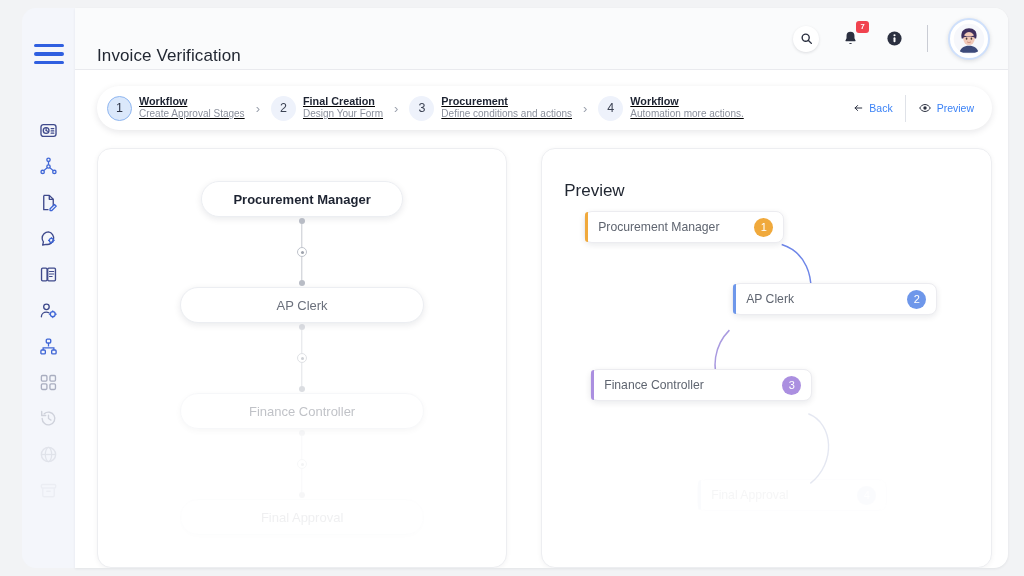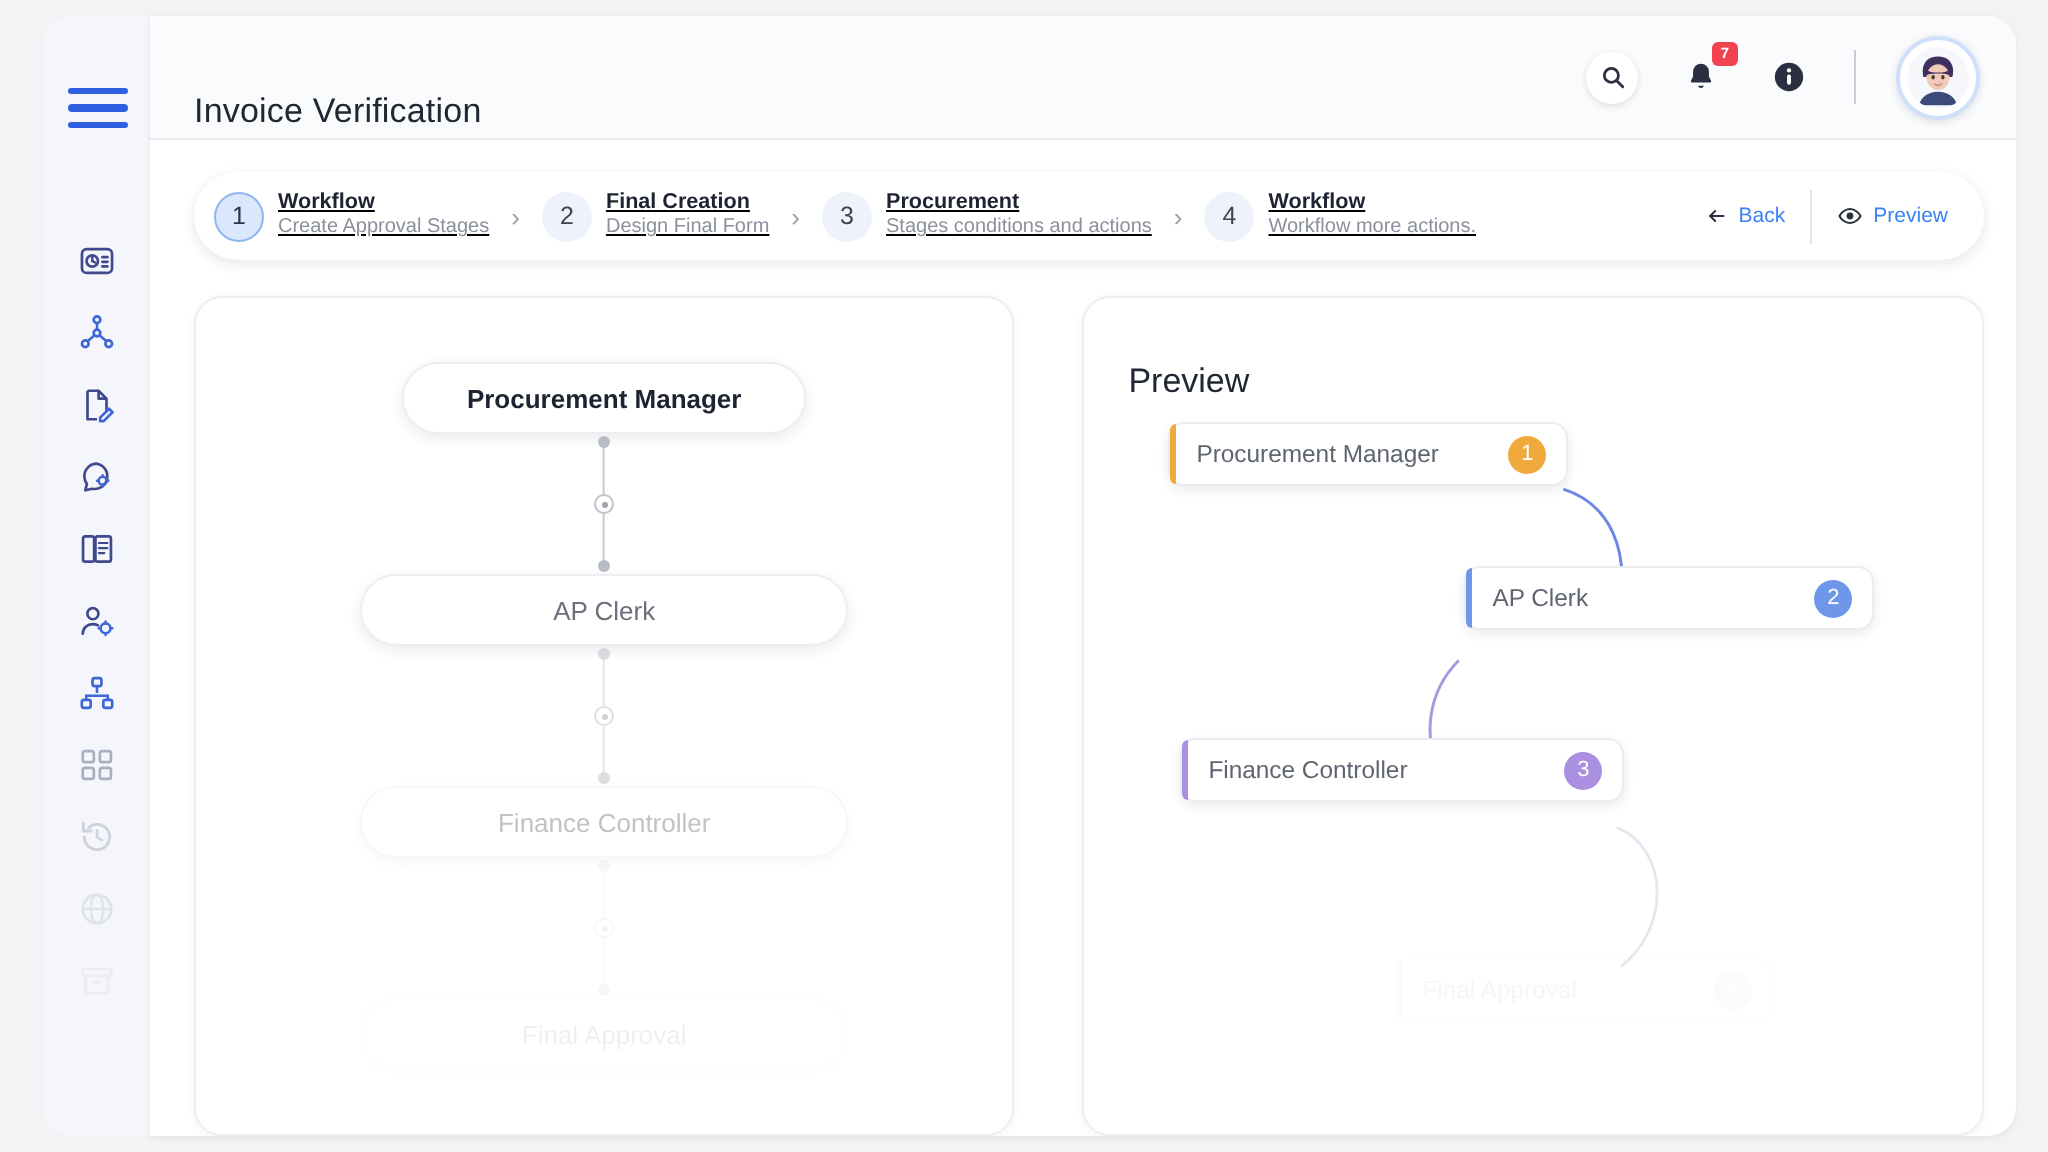--- a/index.html
+++ b/index.html
@@ -314,37 +314,37 @@
               <div class="step-txt">
                 <div class="step-title">Workflow</div>
                 <div class="step-sub">Create Approval Stages</div>
               </div>
             </div>
             <div class="step-sep">›</div>
             <div class="step">
               <div class="step-num">2</div>
               <div class="step-txt">
                 <div class="step-title">Final Creation</div>
-                <div class="step-sub">Design Final Form</div>
+                <div class="step-sub">Design Your Form</div>
               </div>
             </div>
             <div class="step-sep">›</div>
             <div class="step">
               <div class="step-num">3</div>
               <div class="step-txt">
                 <div class="step-title">Procurement</div>
-                <div class="step-sub">Stages conditions and actions</div>
+                <div class="step-sub">Define conditions and actions</div>
               </div>
             </div>
             <div class="step-sep">›</div>
             <div class="step">
               <div class="step-num">4</div>
               <div class="step-txt">
                 <div class="step-title">Workflow</div>
-                <div class="step-sub">Workflow more actions.</div>
+                <div class="step-sub">Automation more actions.</div>
               </div>
             </div>
           </div>
         <div class="stepper-actions">
           <div class="btn-link">
             <svg width="12" height="10" viewBox="0 0 24 24" fill="none" stroke="#2b3040" stroke-width="2.4" stroke-linecap="round" stroke-linejoin="round">
               <line x1="21" y1="12" x2="5" y2="12"></line>
                 <polyline points="11,6 5,12 11,18"></polyline>
             </svg>
             <span>Back</span>

